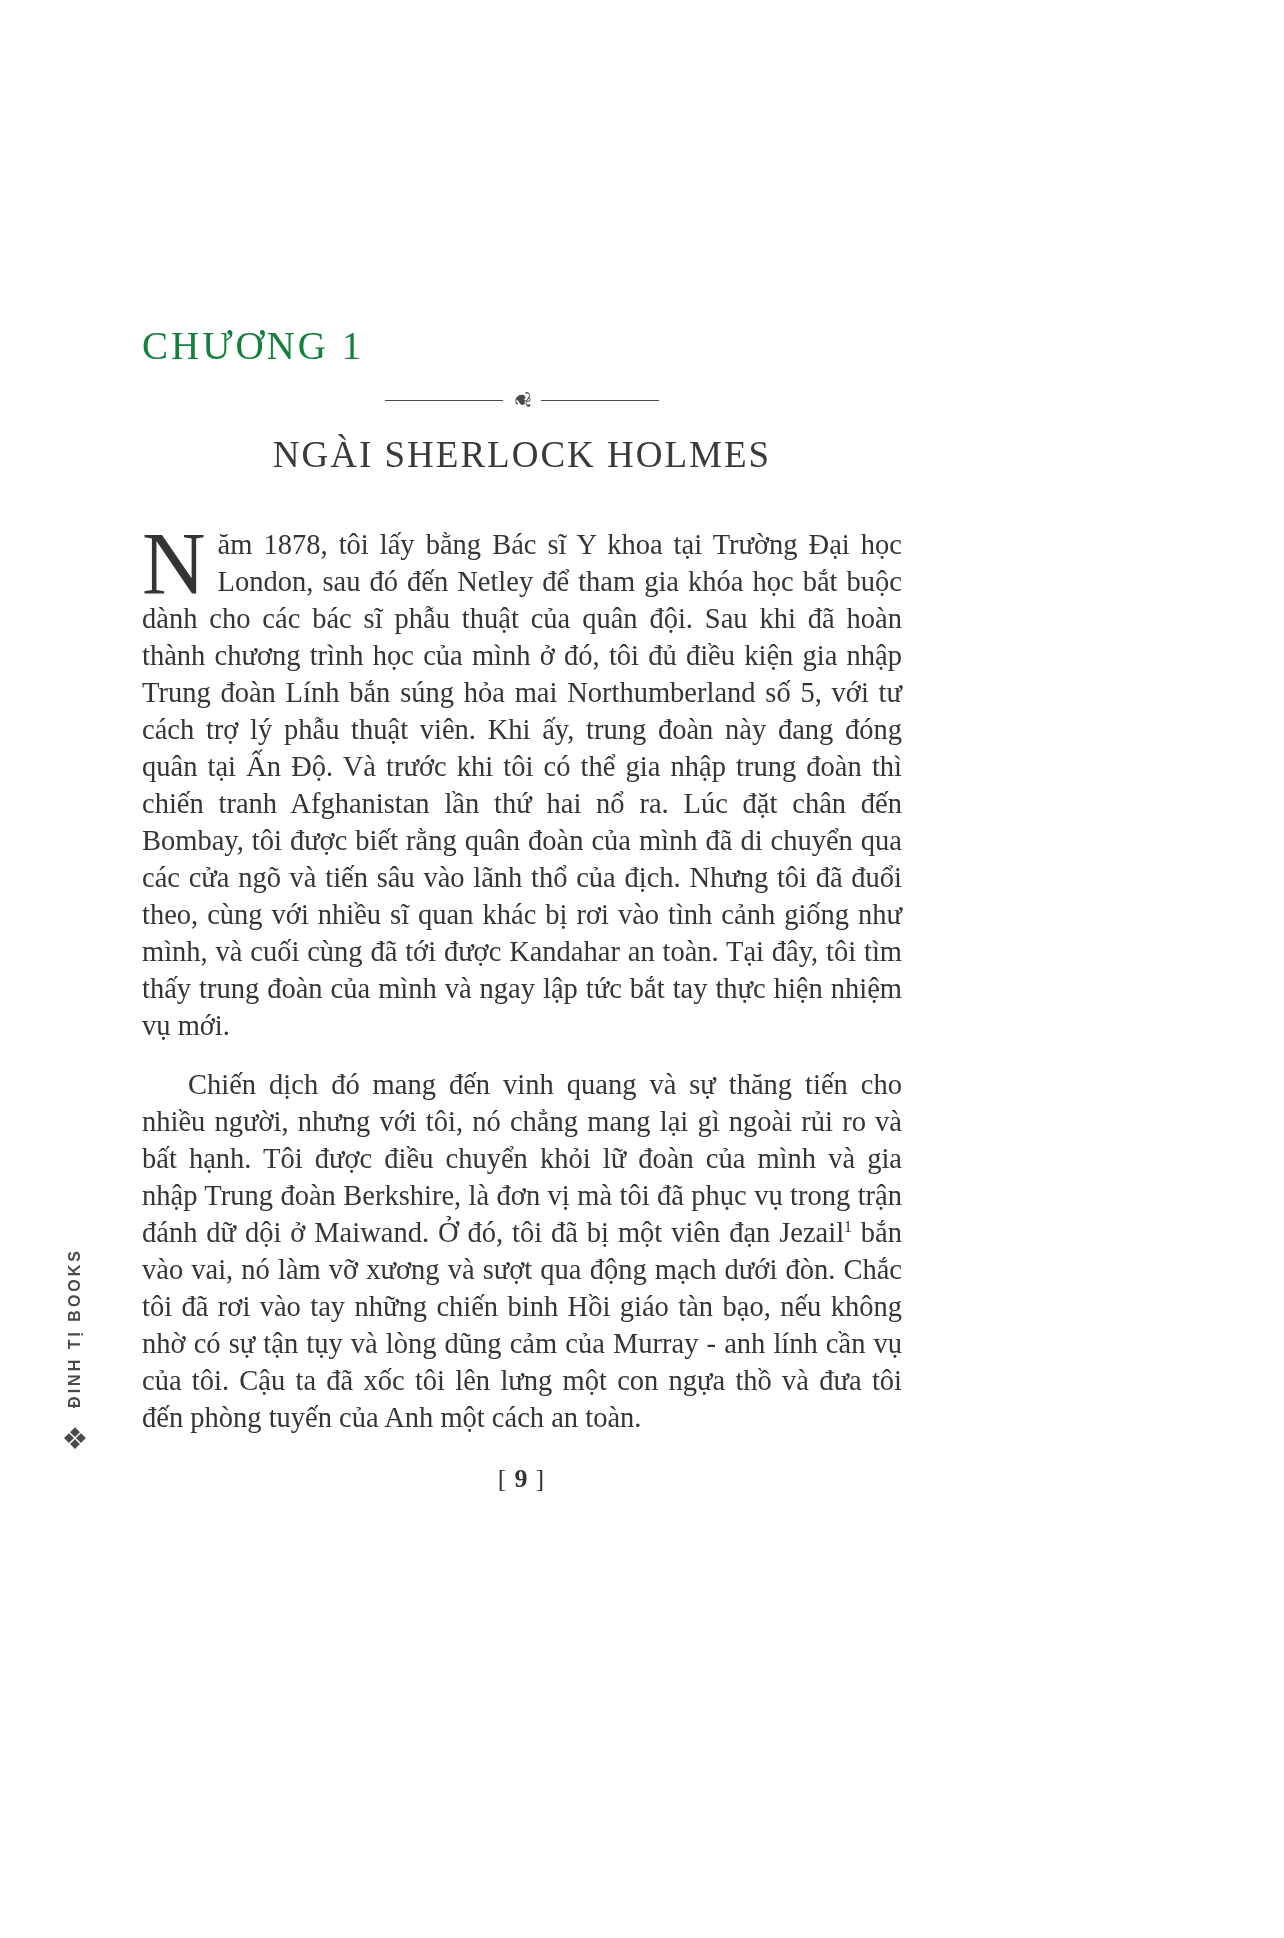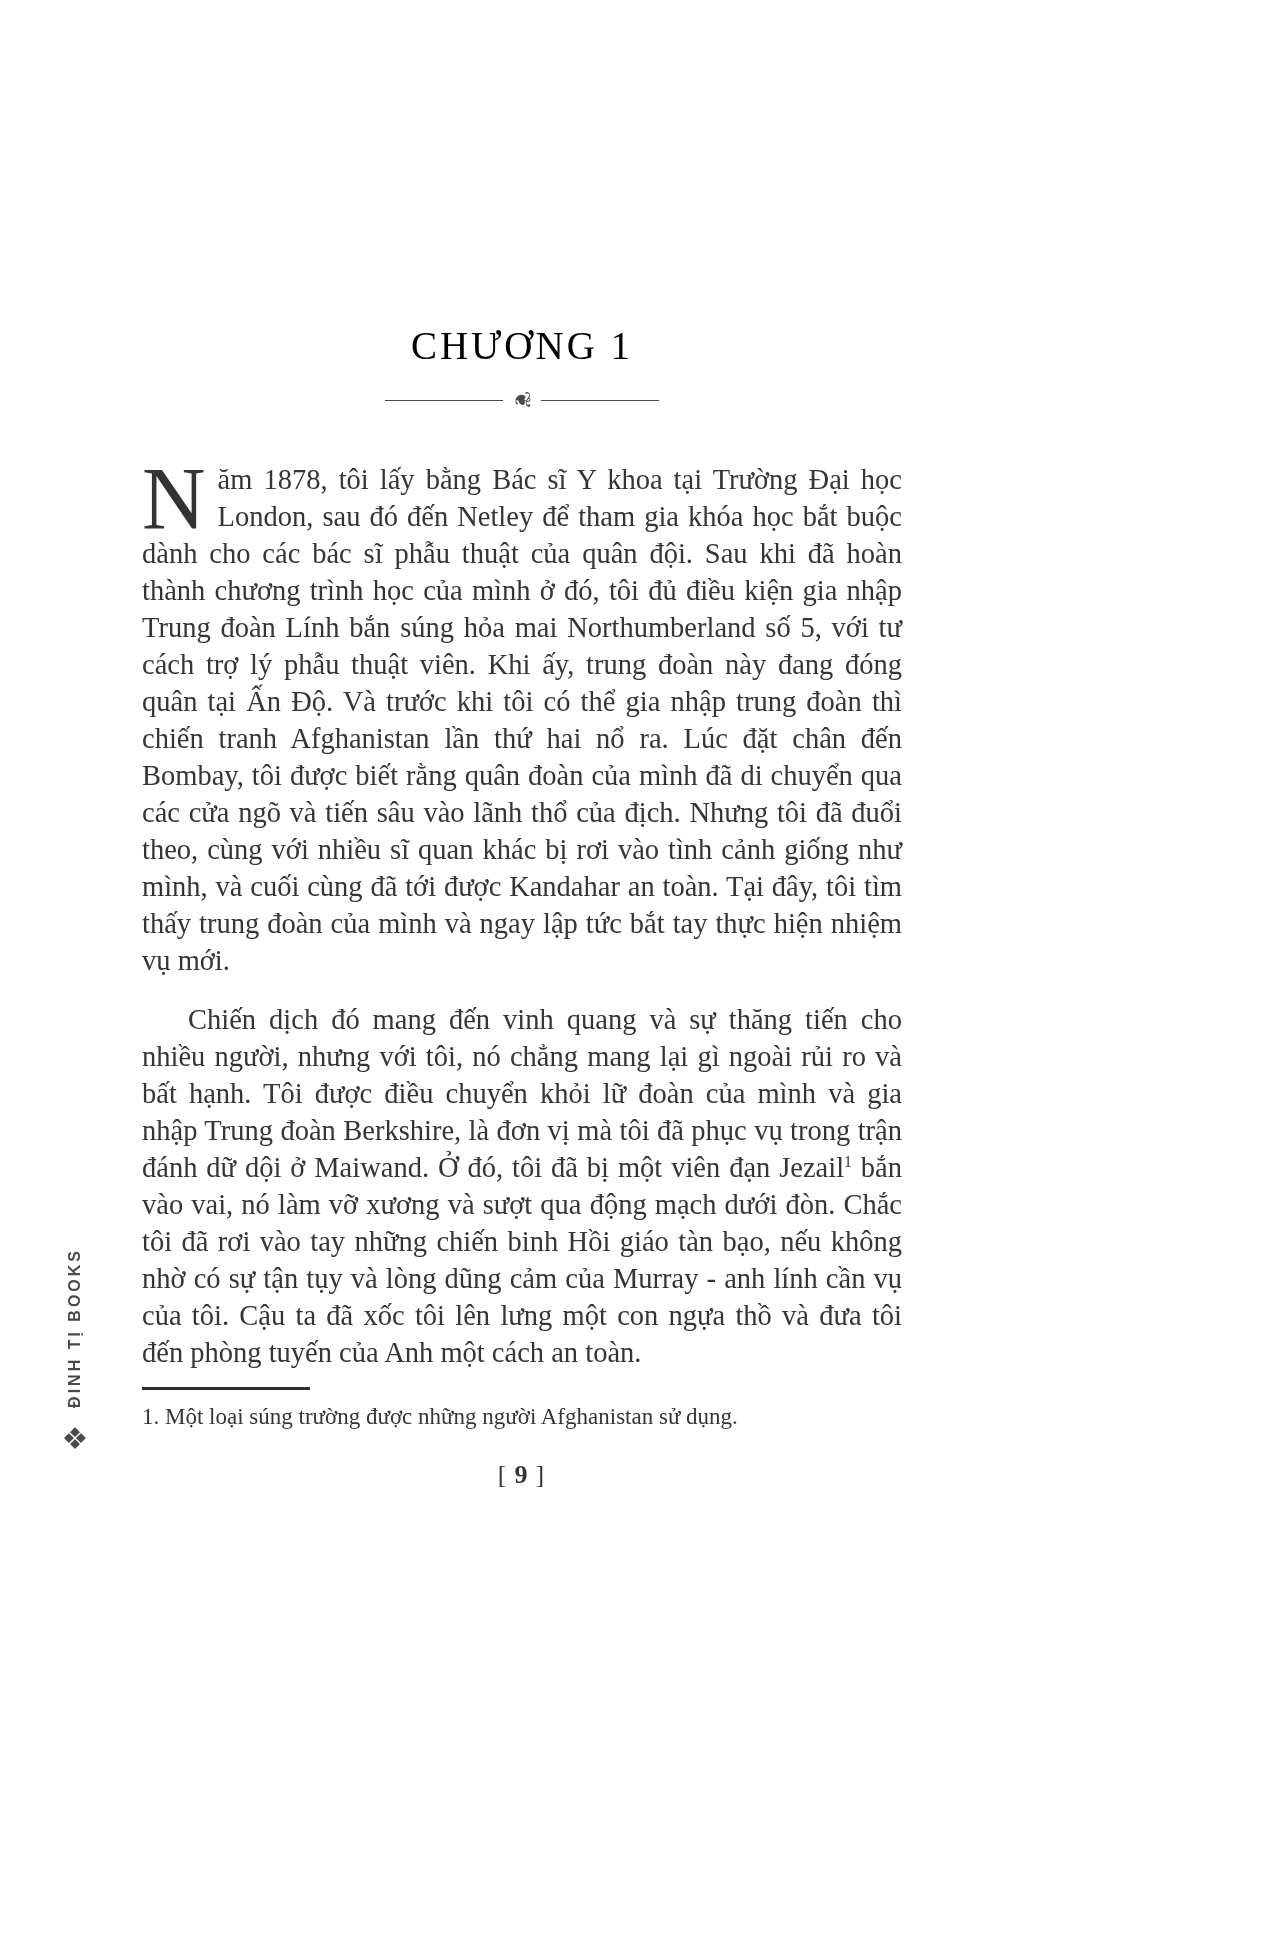--- a/index.html
+++ b/index.html
@@ -21,24 +21,23 @@
   .column {
     position: absolute;
     left: 142px;
     top: 0;
     width: 760px;
     padding-top: 326px;
     box-sizing: content-box;
   }
 
   .chapter-label {
-    text-align: center;
     font-size: 39px;
     letter-spacing: 3px;
-    color: #000000;
+    color: #15803d;
     line-height: 1;
   }
 
   .divider {
     margin-top: 24px;
     display: flex;
     align-items: center;
     justify-content: center;
     gap: 10px;
     height: 22px;
@@ -158,34 +157,31 @@
   <div class="column">
 
     <div class="chapter-label">CHƯƠNG 1</div>
 
     <div class="divider">
       <span class="rule"></span>
       <span class="ornament">❦</span>
       <span class="rule"></span>
     </div>
 
+    <div class="chapter-title">NGÀI SHERLOCK HOLMES</div>
 
     <div class="body-text">
       <p>
         <span class="dropcap">N</span><span>ăm 1878, tôi lấy bằng Bác sĩ Y khoa tại Trường Đại học London, sau đó đến Netley để tham gia khóa học bắt buộc dành cho các bác sĩ phẫu thuật của quân đội. Sau khi đã hoàn thành chương trình học của mình ở đó, tôi đủ điều kiện gia nhập Trung đoàn Lính bắn súng hỏa mai Northumberland số 5, với tư cách trợ lý phẫu thuật viên. Khi ấy, trung đoàn này đang đóng quân tại Ấn Độ. Và trước khi tôi có thể gia nhập trung đoàn thì chiến tranh Afghanistan lần thứ hai nổ ra. Lúc đặt chân đến Bombay, tôi được biết rằng quân đoàn của mình đã di chuyển qua các cửa ngõ và tiến sâu vào lãnh thổ của địch. Nhưng tôi đã đuổi theo, cùng với nhiều sĩ quan khác bị rơi vào tình cảnh giống như mình, và cuối cùng đã tới được Kandahar an toàn. Tại đây, tôi tìm thấy trung đoàn của mình và ngay lập tức bắt tay thực hiện nhiệm vụ mới.</span>
       </p>
       <p class="para-indent">
         <span>Chiến dịch đó mang đến vinh quang và sự thăng tiến cho nhiều người, nhưng với tôi, nó chẳng mang lại gì ngoài rủi ro và bất hạnh. Tôi được điều chuyển khỏi lữ đoàn của mình và gia nhập Trung đoàn Berkshire, là đơn vị mà tôi đã phục vụ trong trận đánh dữ dội ở Maiwand. Ở đó, tôi đã bị một viên đạn Jezail</span><sup class="fnref">1</sup><span> bắn vào vai, nó làm vỡ xương và sượt qua động mạch dưới đòn. Chắc tôi đã rơi vào tay những chiến binh Hồi giáo tàn bạo, nếu không nhờ có sự tận tụy và lòng dũng cảm của Murray - anh lính cần vụ của tôi. Cậu ta đã xốc tôi lên lưng một con ngựa thồ và đưa tôi đến phòng tuyến của Anh một cách an toàn.</span>
       </p>
     </div>
 
-    <div class="footnote-block">
-      <div class="footnote-rule"></div>
-      <div class="footnote-text">1. Một loại súng trường được những người Afghanistan sử dụng.</div>
-    </div>
 
     <div class="page-number">
       <span>[</span><span class="num">9</span><span>]</span>
     </div>
 
   </div>
 
   <div class="publisher">
     <span class="vlabel">ĐINH TỊ BOOKS</span>
     <span class="logo">❖</span>

